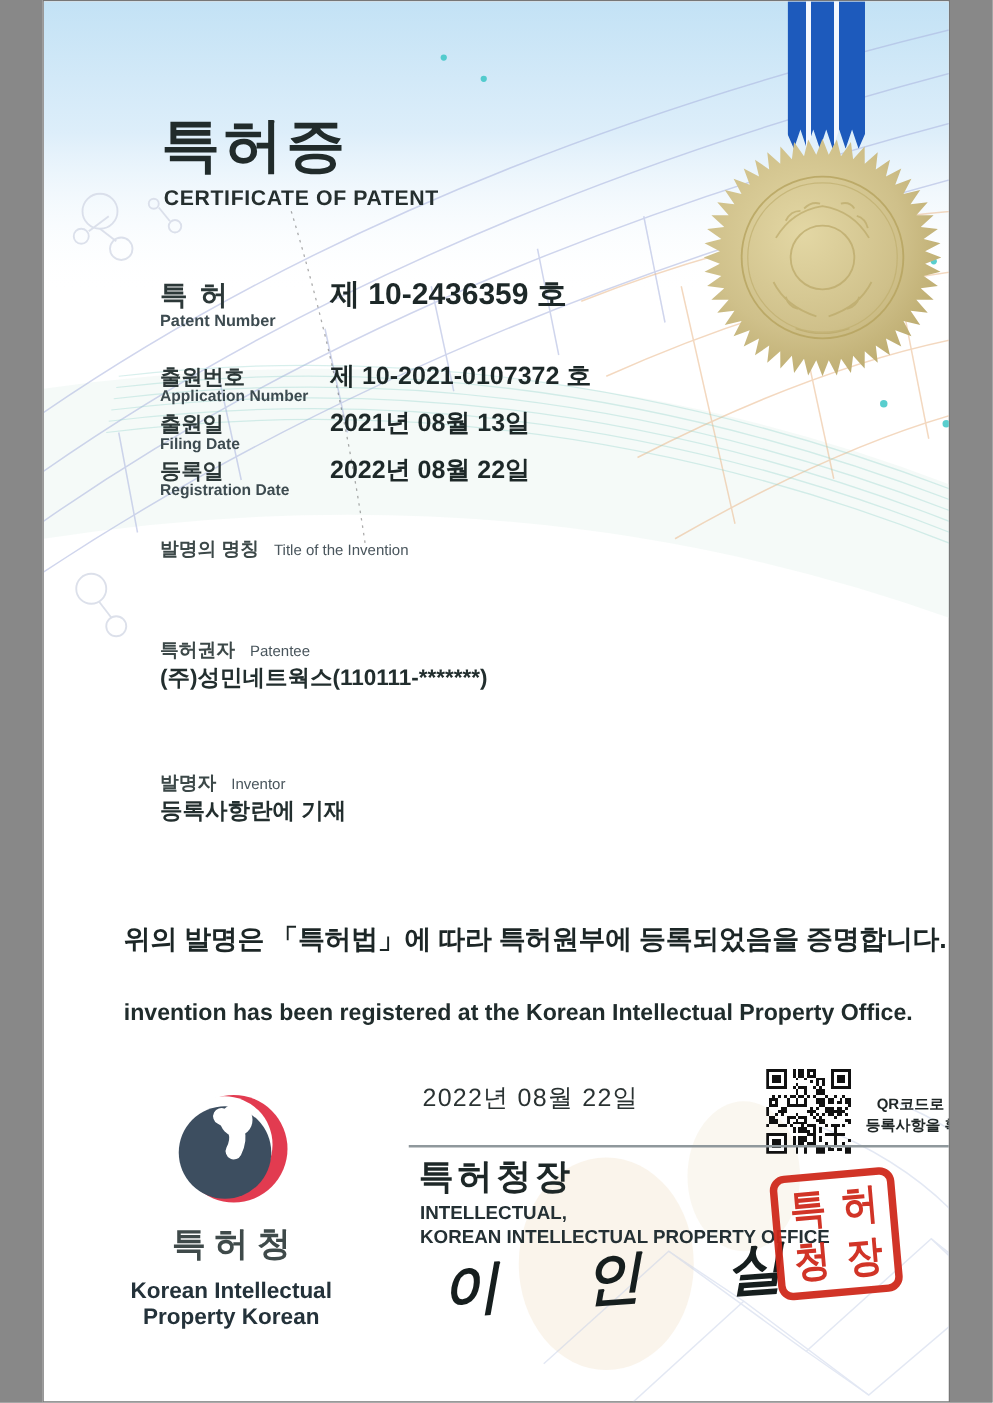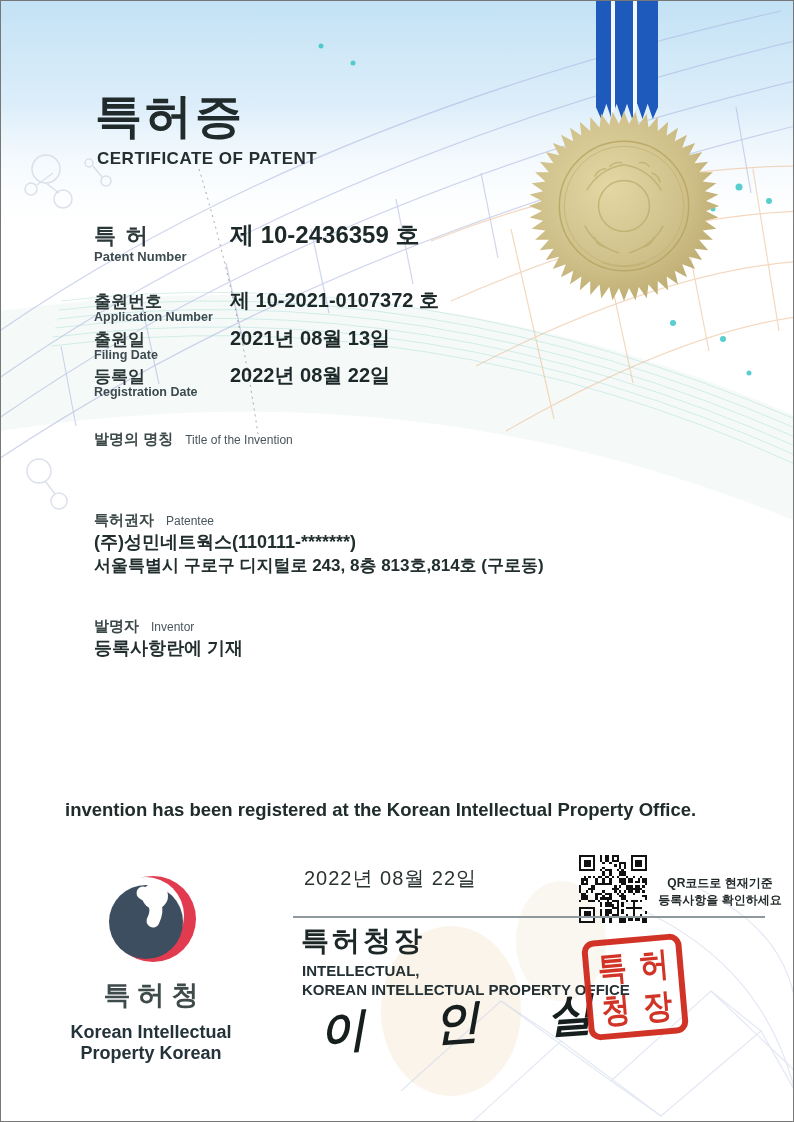--- a/index.html
+++ b/index.html
@@ -1,17 +1,17 @@
 <!DOCTYPE html>
 <html><head>
 <meta charset="utf-8">
 <style>
   html,body{margin:0;padding:0;background:#888;}
   #page{
-    position:relative;width:794px;height:1122px;margin:0 auto;
+    position:relative;width:726px;height:1122px;margin:0 auto;
     background:#fff;overflow:hidden;
     font-family:"Liberation Sans","DejaVu Sans",sans-serif;
     border:1px solid #777;box-sizing:border-box;
   }
   .abs{position:absolute;}
   svg{display:block;}
   
   #bg{left:0;top:0;z-index:0;}
   
   #ribbon{
@@ -201,27 +201,27 @@
   <div class="abs fval" style="left:229px;top:361px;font-size:20px;">2022년 08월 22일</div>
 
   <div class="abs seclabel" style="left:93px;top:429px;">
     <span>발명의 명칭</span><span class="en">Title of the Invention</span>
   </div>
 
   <div class="abs seclabel" style="left:93px;top:510px;">
     <span>특허권자</span><span class="en">Patentee</span>
   </div>
   <div class="abs secval" style="left:93px;top:529px;font-size:18px;font-weight:800;">(주)성민네트웍스(110111-*******)</div>
-  <div class="abs secval" style="left:93px;top:553px;font-size:17px;font-weight:800;">서울특별시 구로구 디지털로 243, 8층 813호,814호 (구로동)</div>
 
   <div class="abs seclabel" style="left:93px;top:616px;">
     <span>발명자</span><span class="en">Inventor</span>
   </div>
   <div class="abs secval" style="left:93px;top:635px;font-size:18px;font-weight:800;">등록사항란에 기재</div>
 
+  <div id="stmt-ko" class="abs">위의 발명은 「특허법」에 따라 특허원부에 등록되었음을 증명합니다.</div>
   <div class="abs stmt-en" style="top:798px;">invention has been registered at the Korean Intellectual Property Office.</div>
 
   <div id="issue-date" class="abs">2022년 08월 22일</div>
 
   <svg id="qr" class="abs" width="68" height="68" viewBox="0 0 29 29" shape-rendering="crispEdges">
     <g fill="#111">
       <path d="M0 0h7v7h-7z"></path>
         <path d="M22 0h7v7h-7z"></path>
         <path d="M0 22h7v7h-7z"></path>
     </g>

